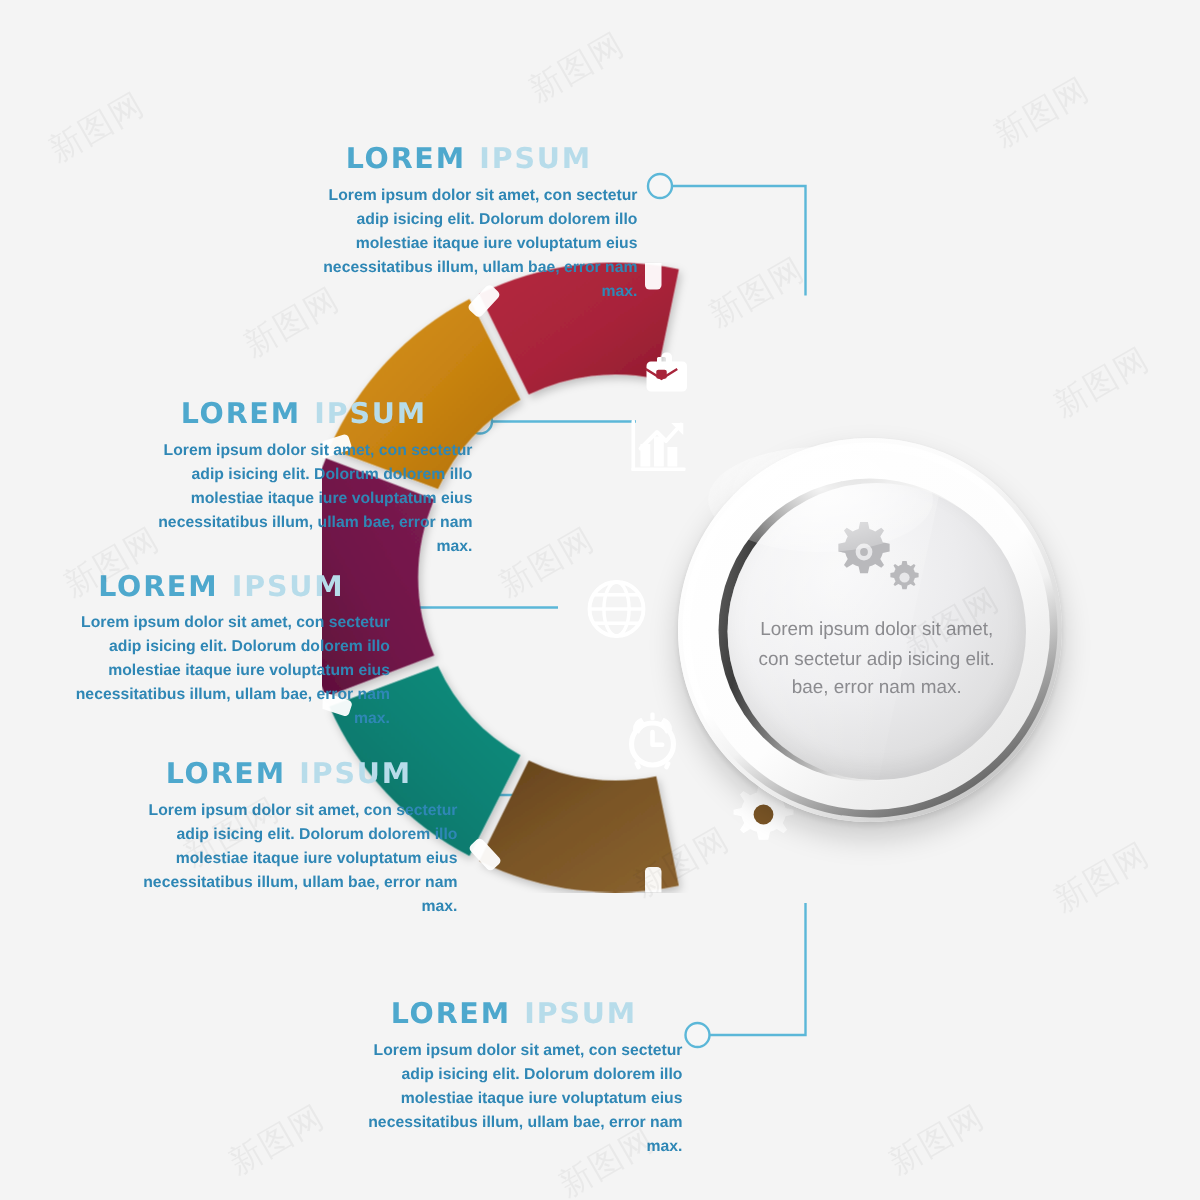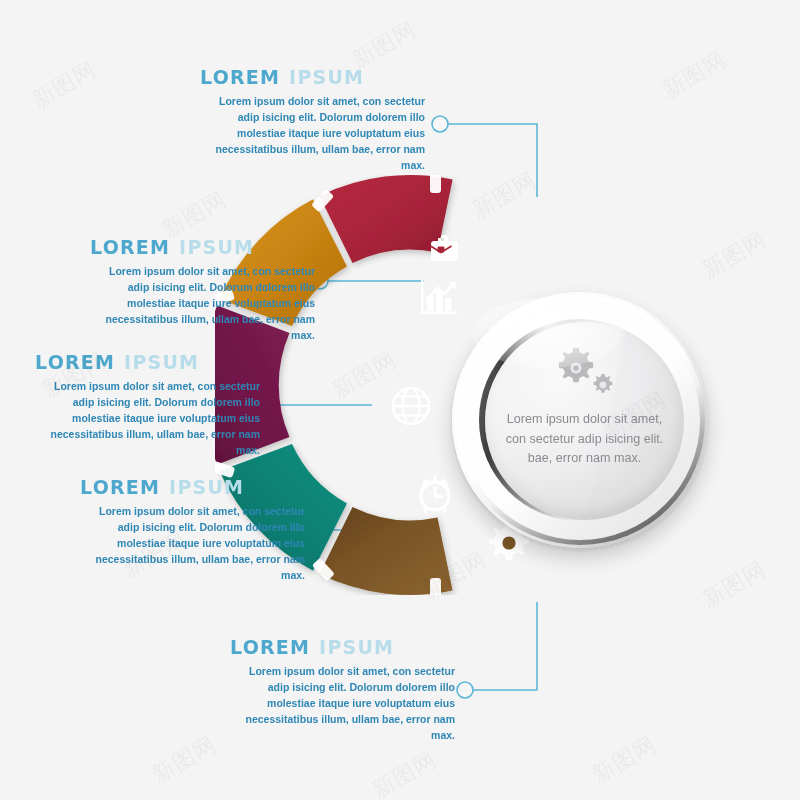--- a/index.html
+++ b/index.html
@@ -43,21 +43,21 @@
   .tb-title .w2{color:#b7dcea;margin-left:9px;}
   .tb-body{
     font-size:10.5px;
     line-height:1.52;
     color:#2f87b5;
     font-weight:bold;
     font-family:"Liberation Sans", sans-serif;
     margin:0;
   }
   .align-right{text-align:right;}
-  .align-right .tb-title{text-align:left;}
+  .align-right .tb-title{text-align:center;margin-top:29px;}
 
   
   .wheel{position:absolute;left:215px;top:175px;width:420px;height:420px;z-index:10;}
 
   
   .hub{
     position:absolute;
     left:452px;top:292px;
     width:256px;height:256px;
     border-radius:50%;

